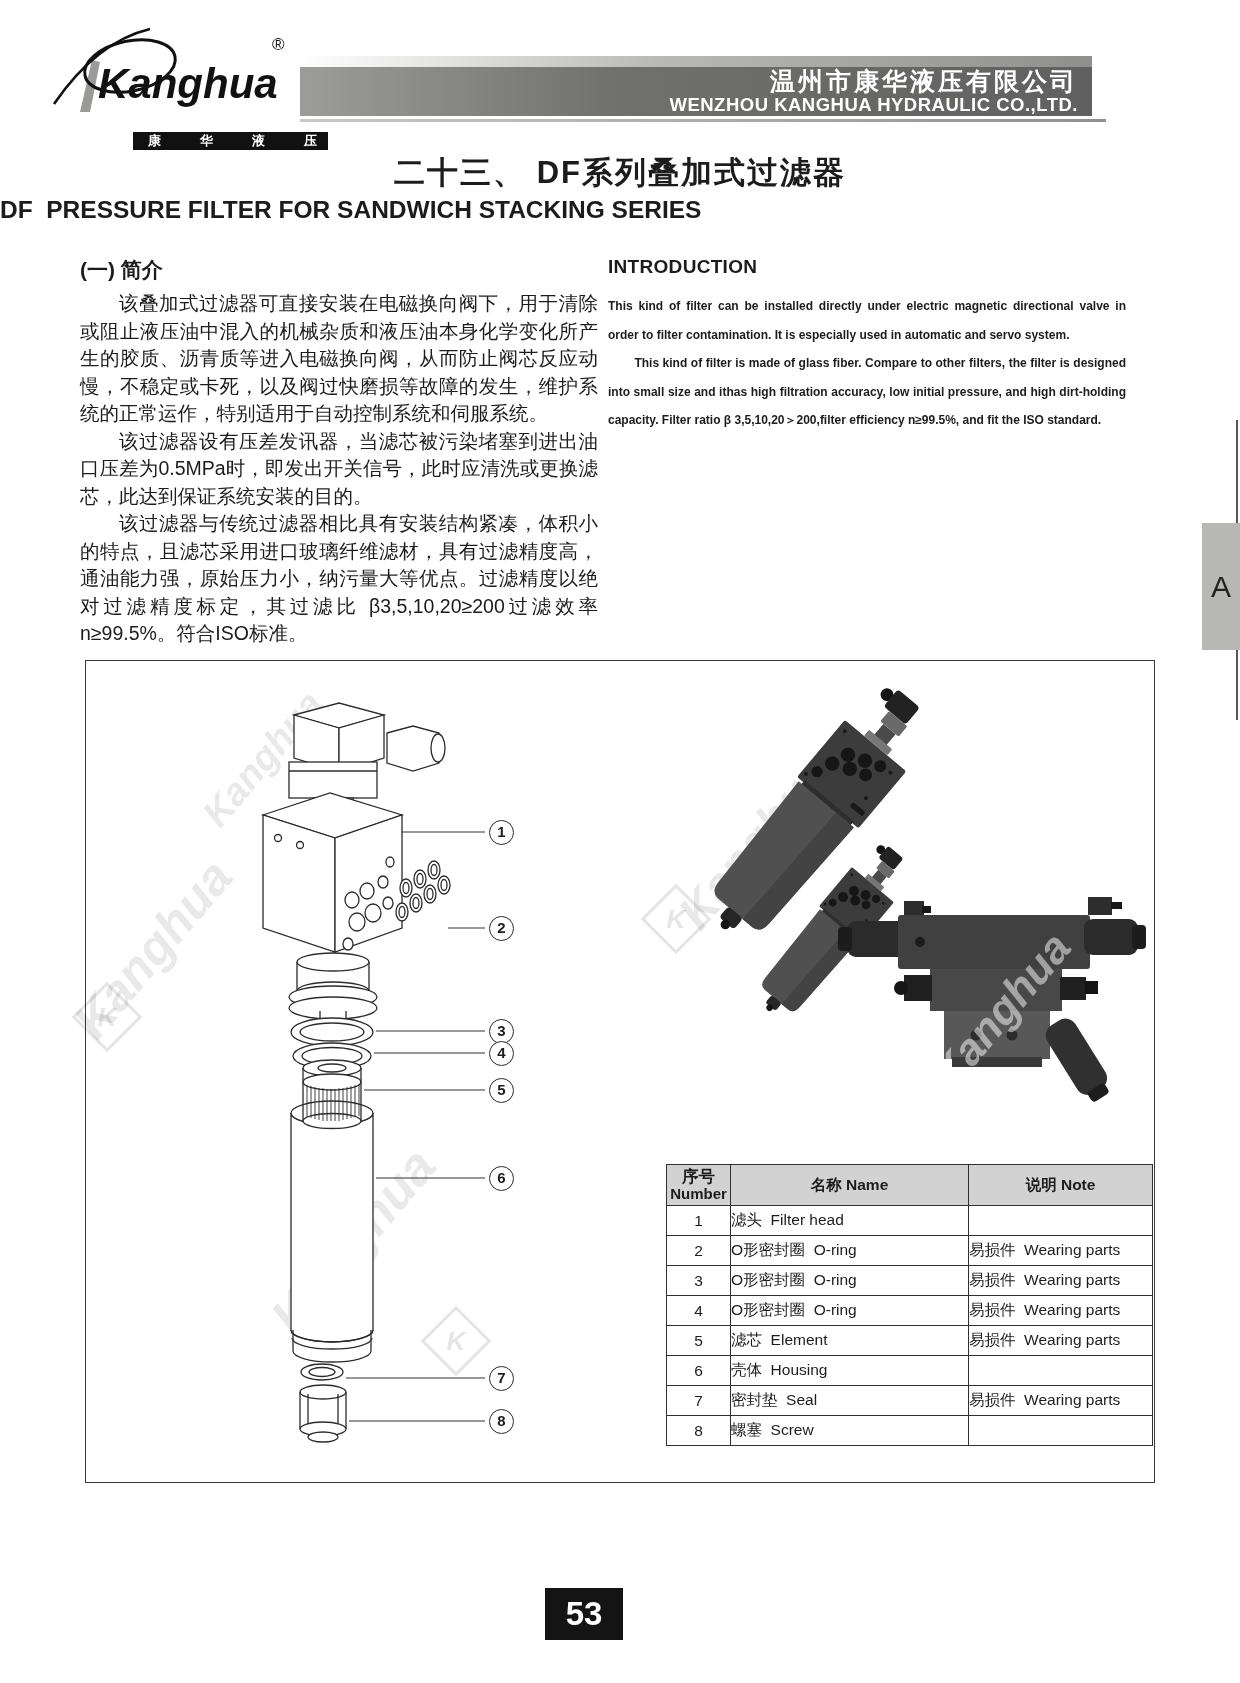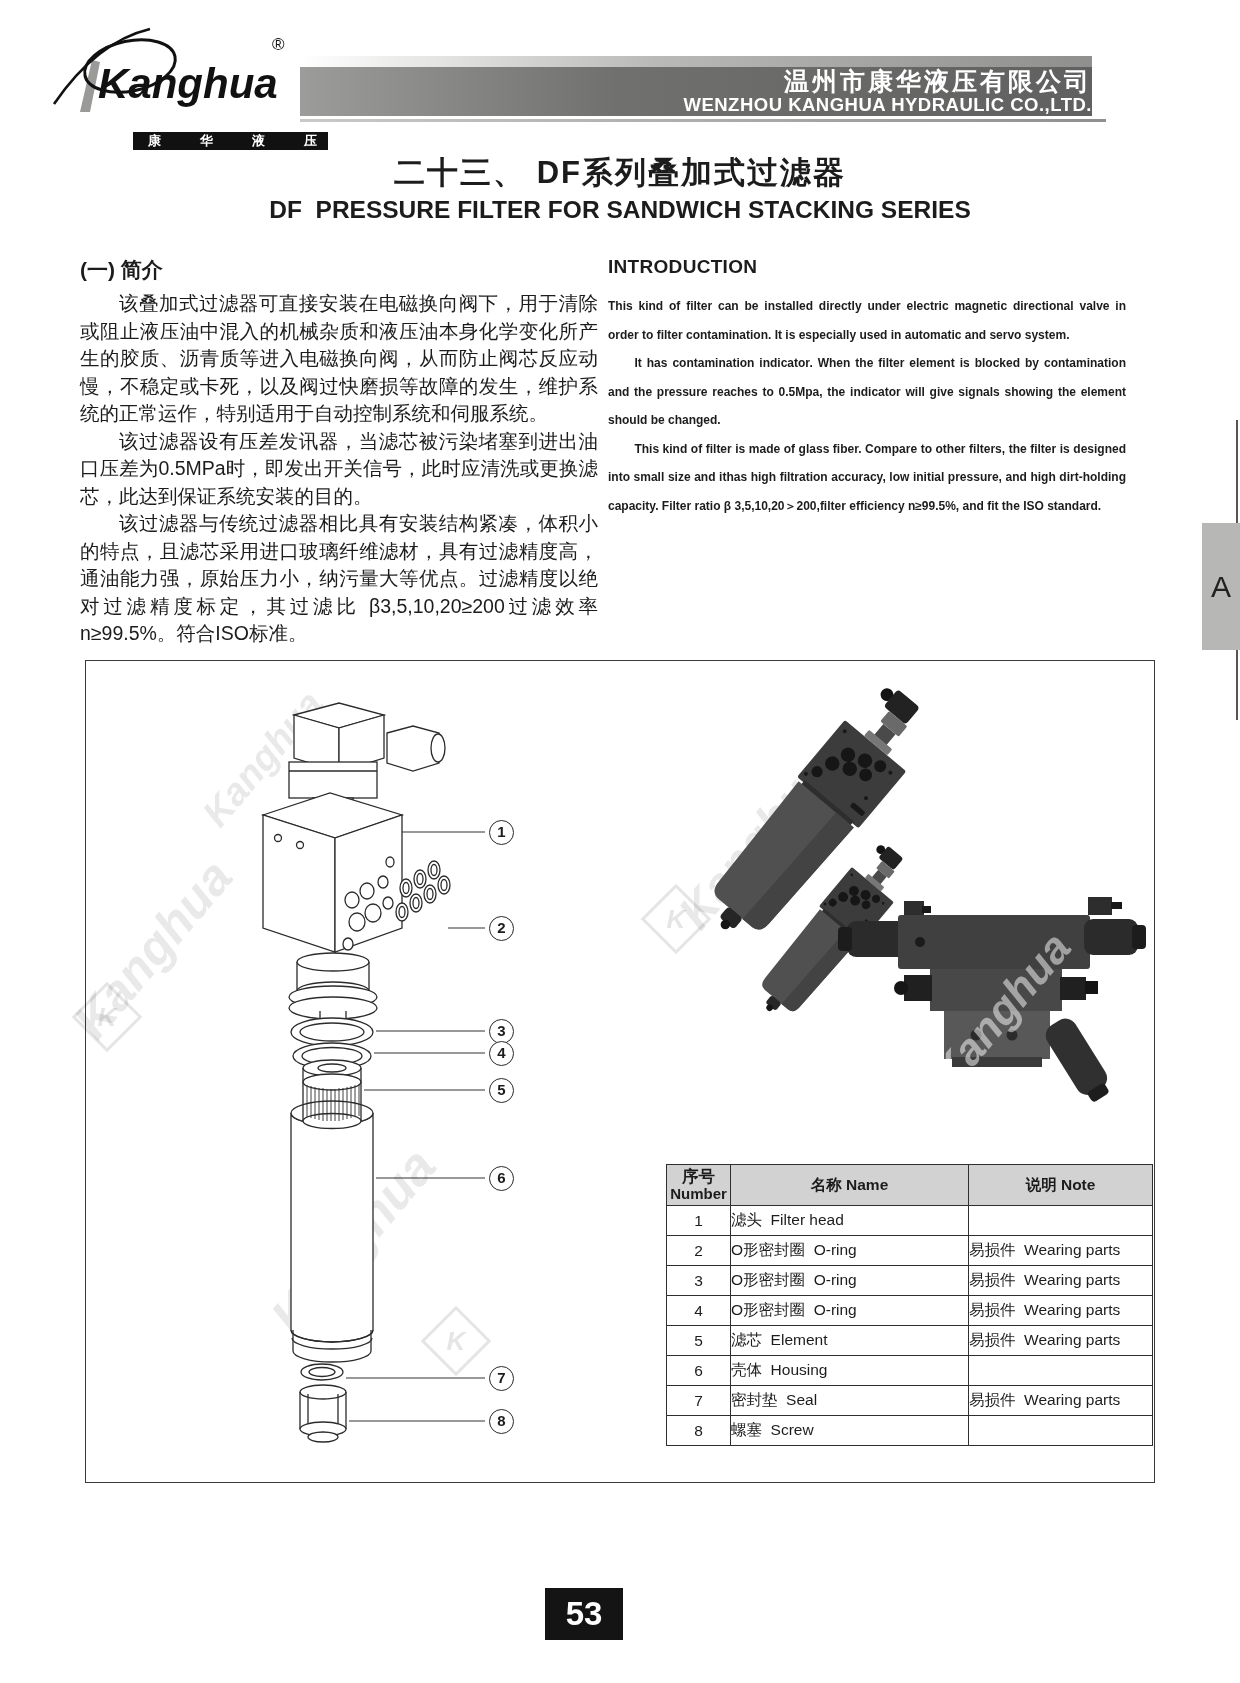--- a/index.html
+++ b/index.html
@@ -16,35 +16,35 @@
     letter-spacing:39px; padding-left:15px; line-height:18px;
     white-space:nowrap; overflow:hidden;
   }
   .co-strip-light {
     position:absolute; left:300px; top:56px; width:792px; height:11px;
     background:linear-gradient(to right,#ffffff,#b9b9b7 45%,#8f8f8d);
   }
   .co-bar {
     position:absolute; left:300px; top:67px; width:792px; height:49px;
     background:linear-gradient(to right,#9c9c9a,#70706e 40%,#606060);
-    text-align:right; box-sizing:border-box;
+    text-align:right; padding-right:14px; box-sizing:border-box;
   }
   .co-cn { color:#fff; font-size:25px; font-weight:bold; letter-spacing:3px; line-height:27px; margin-top:1px; }
   .co-en { color:#fff; font-size:18.5px; font-weight:bold; letter-spacing:0.5px; line-height:20px;margin-left:37px; }
   .co-underline {
     position:absolute; left:300px; top:119px; width:806px; height:3px;
     background:linear-gradient(to right,#c9c9c7,#8f8f8d);
   }
   
   .title-cn {
     position:absolute; left:0; top:152px; width:1240px; text-align:center;
     font-size:31px; font-weight:bold; letter-spacing:2px; white-space:pre;
   }
   .title-en {
-    position:absolute; left:0; top:196px; width:1240px; text-align:center;
+    position:absolute; left:0; top:196px; width:1240px; text-align:left;
     font-size:24.5px; font-weight:bold; letter-spacing:0px; white-space:pre;
   }
   
   .intro-cn-h { position:absolute; left:80px; top:256px; font-size:21px; font-weight:600; }
   .intro-cn {
     position:absolute; left:80px; top:290px; width:518px;
     font-size:19.5px; line-height:27.5px; text-align:justify;
   }
   .intro-cn p { margin:0; text-indent:2em; }
   .intro-en-h { position:absolute; left:608px; top:256px; font-size:19px; font-weight:bold; letter-spacing:0.3px; }
@@ -136,21 +136,20 @@
   <div class="intro-cn-h">(一) 简介</div>
   <div class="intro-cn">
     <p>该叠加式过滤器可直接安装在电磁换向阀下，用于清除或阻止液压油中混入的机械杂质和液压油本身化学变化所产生的胶质、沥青质等进入电磁换向阀，从而防止阀芯反应动慢，不稳定或卡死，以及阀过快磨损等故障的发生，维护系统的正常运作，特别适用于自动控制系统和伺服系统。</p>
     <p>该过滤器设有压差发讯器，当滤芯被污染堵塞到进出油口压差为0.5MPa时，即发出开关信号，此时应清洗或更换滤芯，此达到保证系统安装的目的。</p>
     <p>该过滤器与传统过滤器相比具有安装结构紧凑，体积小的特点，且滤芯采用进口玻璃纤维滤材，具有过滤精度高，通油能力强，原始压力小，纳污量大等优点。过滤精度以绝对过滤精度标定，其过滤比 β3,5,10,20≥200过滤效率n≥99.5%。符合ISO标准。</p>
   </div>
 
   <div class="intro-en-h">INTRODUCTION</div>
   <div class="intro-en">
     <p>This kind of filter can be installed directly under electric magnetic directional valve in order to filter contamination. It is especially used in automatic and servo system.</p>
-    <p class="ind">It has contamination indicator. When the filter element is blocked by contamination and the pressure reaches to 0.5Mpa, the indicator will give signals showing the element should be changed.</p>
     <p class="ind">This kind of filter is made of glass fiber. Compare to other filters, the filter is designed into small size and ithas high filtration accuracy, low initial pressure, and high dirt-holding capacity. Filter ratio β 3,5,10,20＞200,filter efficiency n≥99.5%, and fit the ISO standard.</p>
   </div>
 
   <div class="right-edge-line"></div>
   <div class="side-tab">A</div>
 
   <div class="diagram-box">
 
     <div class="wm" style="left:177px; top:98px;  font-size:38px;">Kanghua</div>
     <div class="wm" style="left:67px;  top:288px; font-size:50px;">Kanghua</div>

